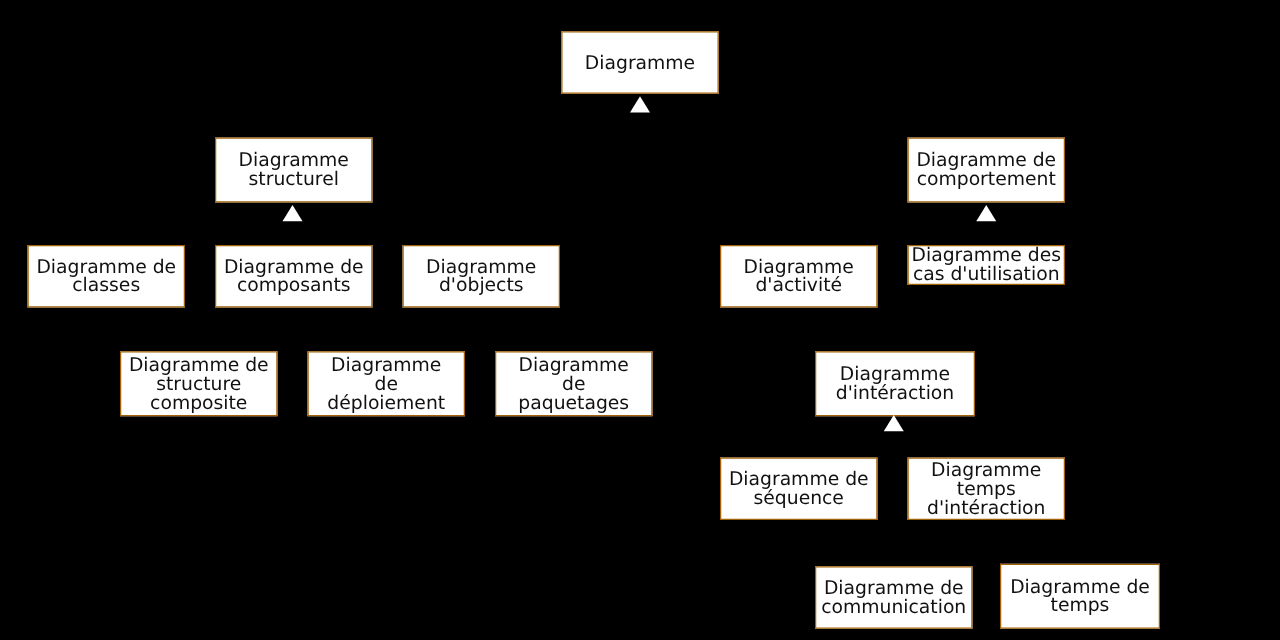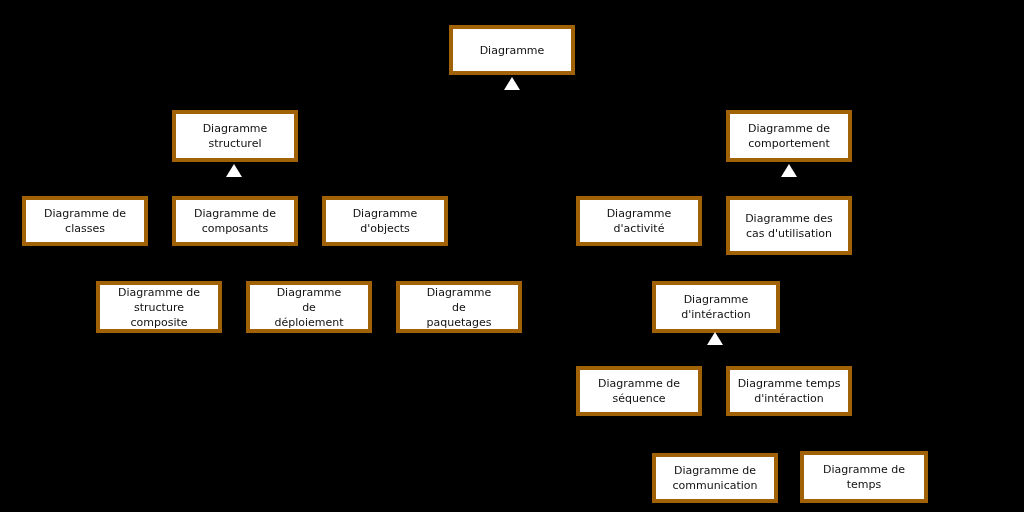--- a/index.html
+++ b/index.html
@@ -4,23 +4,23 @@
 <style>
   html,body { margin:0; padding:0; background:#000; }
   .canvas {
     position:relative; width:1024px; height:512px;
     background:#000000; overflow:hidden;
     font-family:"DejaVu Sans","Liberation Sans",sans-serif;
   }
   .node {
     position:absolute;
     background:#ffffff;
-    border:4px solid #a16207;
+    border:1px solid #a16207;
     color:#111111;
-    font-size:11px;
+    font-size:15px;
     line-height:15px;
     display:flex;
     align-items:center;
     justify-content:center;
     text-align:center;
     white-space:pre-line;
     box-sizing:border-box;
   }
   .arrow-up {
     position:absolute;
@@ -88,21 +88,21 @@
 de
 déploiement</div>
 
   <div class="node" style="left:396px;top:281px;width:126px;height:52px;">Diagramme
 de
 paquetages</div>
 
   <div class="node" style="left:576px;top:196px;width:126px;height:50px;">Diagramme
 d'activité</div>
 
-  <div class="node" style="left:726px;top:196px;width:126px;height:59px;">Diagramme des
+  <div class="node" style="left:726px;top:196px;width:126px;height:32px;">Diagramme des
 cas d'utilisation</div>
 
 
   <div class="node" style="left:652px;top:281px;width:128px;height:52px;">Diagramme
 d'intéraction</div>
 
   <div class="node" style="left:576px;top:366px;width:126px;height:50px;">Diagramme de
 séquence</div>
 
   <div class="node" style="left:726px;top:366px;width:126px;height:50px;">Diagramme temps

